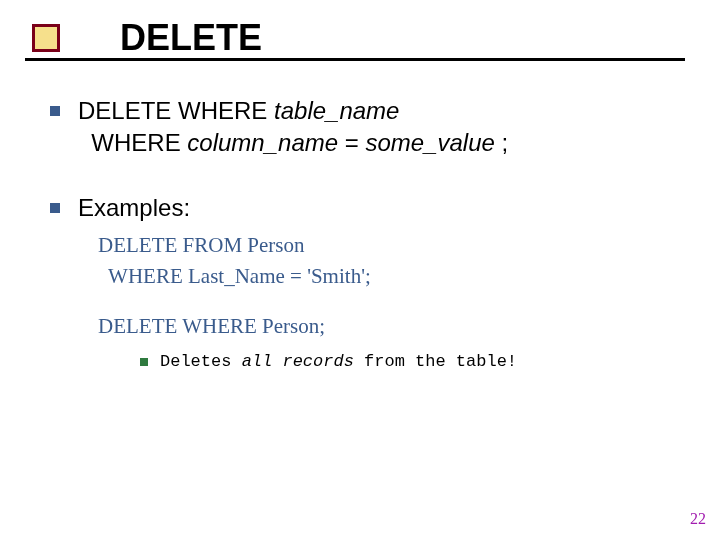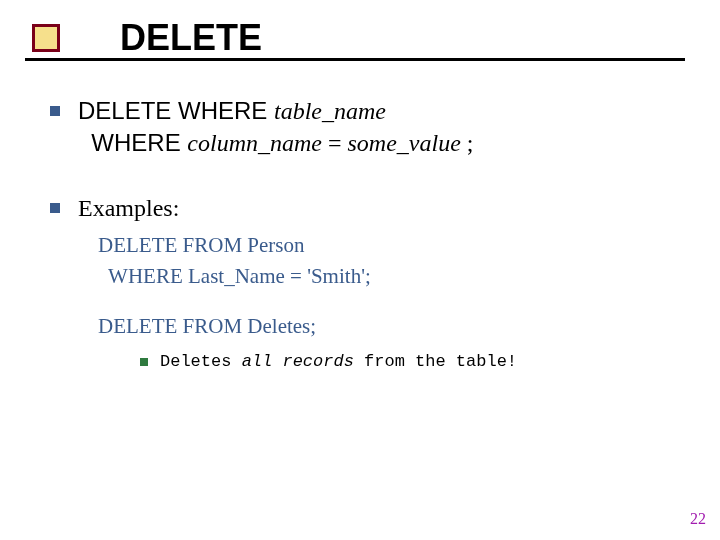--- a/index.html
+++ b/index.html
@@ -76,21 +76,21 @@
     flex: 0 0 8px;
     margin-top: 7px;
     margin-right: 12px;
   }
   .t-main {
     font-size: 24px;
     font-family: Verdana, Geneva, sans-serif;
     line-height: 1.35;
   }
   .t-serif {
-    font-family: Liberation Serif, serif;
+    font-family: Liberation Sans, sans-serif;
   }
   .italic { font-style: italic; }
   .sub {
     font-size: 21px;
     font-family: Liberation Serif, serif;
     color: #3a5b8c;
     line-height: 1.45;
   }
   .subserif {
     font-family: Liberation Mono, monospace;
@@ -139,21 +139,21 @@
       <div class="t-main t-serif">Examples:</div>
     </div>
 
     <div class="indent1 sub">
       <div>DELETE FROM Person</div>
       <div style="white-space:pre">  WHERE Last_Name = 'Smith';</div>
     </div>
 
     <div class="gap-md"></div>
 
-    <div class="indent1 sub">DELETE FROM Deletes;</div>
+    <div class="indent1 sub">DELETE WHERE Person;</div>
 
     <div style="height:10px"></div>
 
     <div class="row indent2">
       <div class="bul2"></div>
       <div class="subserif">
         <span>Deletes </span><span class="italic">all records</span><span> from the table!</span>
       </div>
     </div>
 

